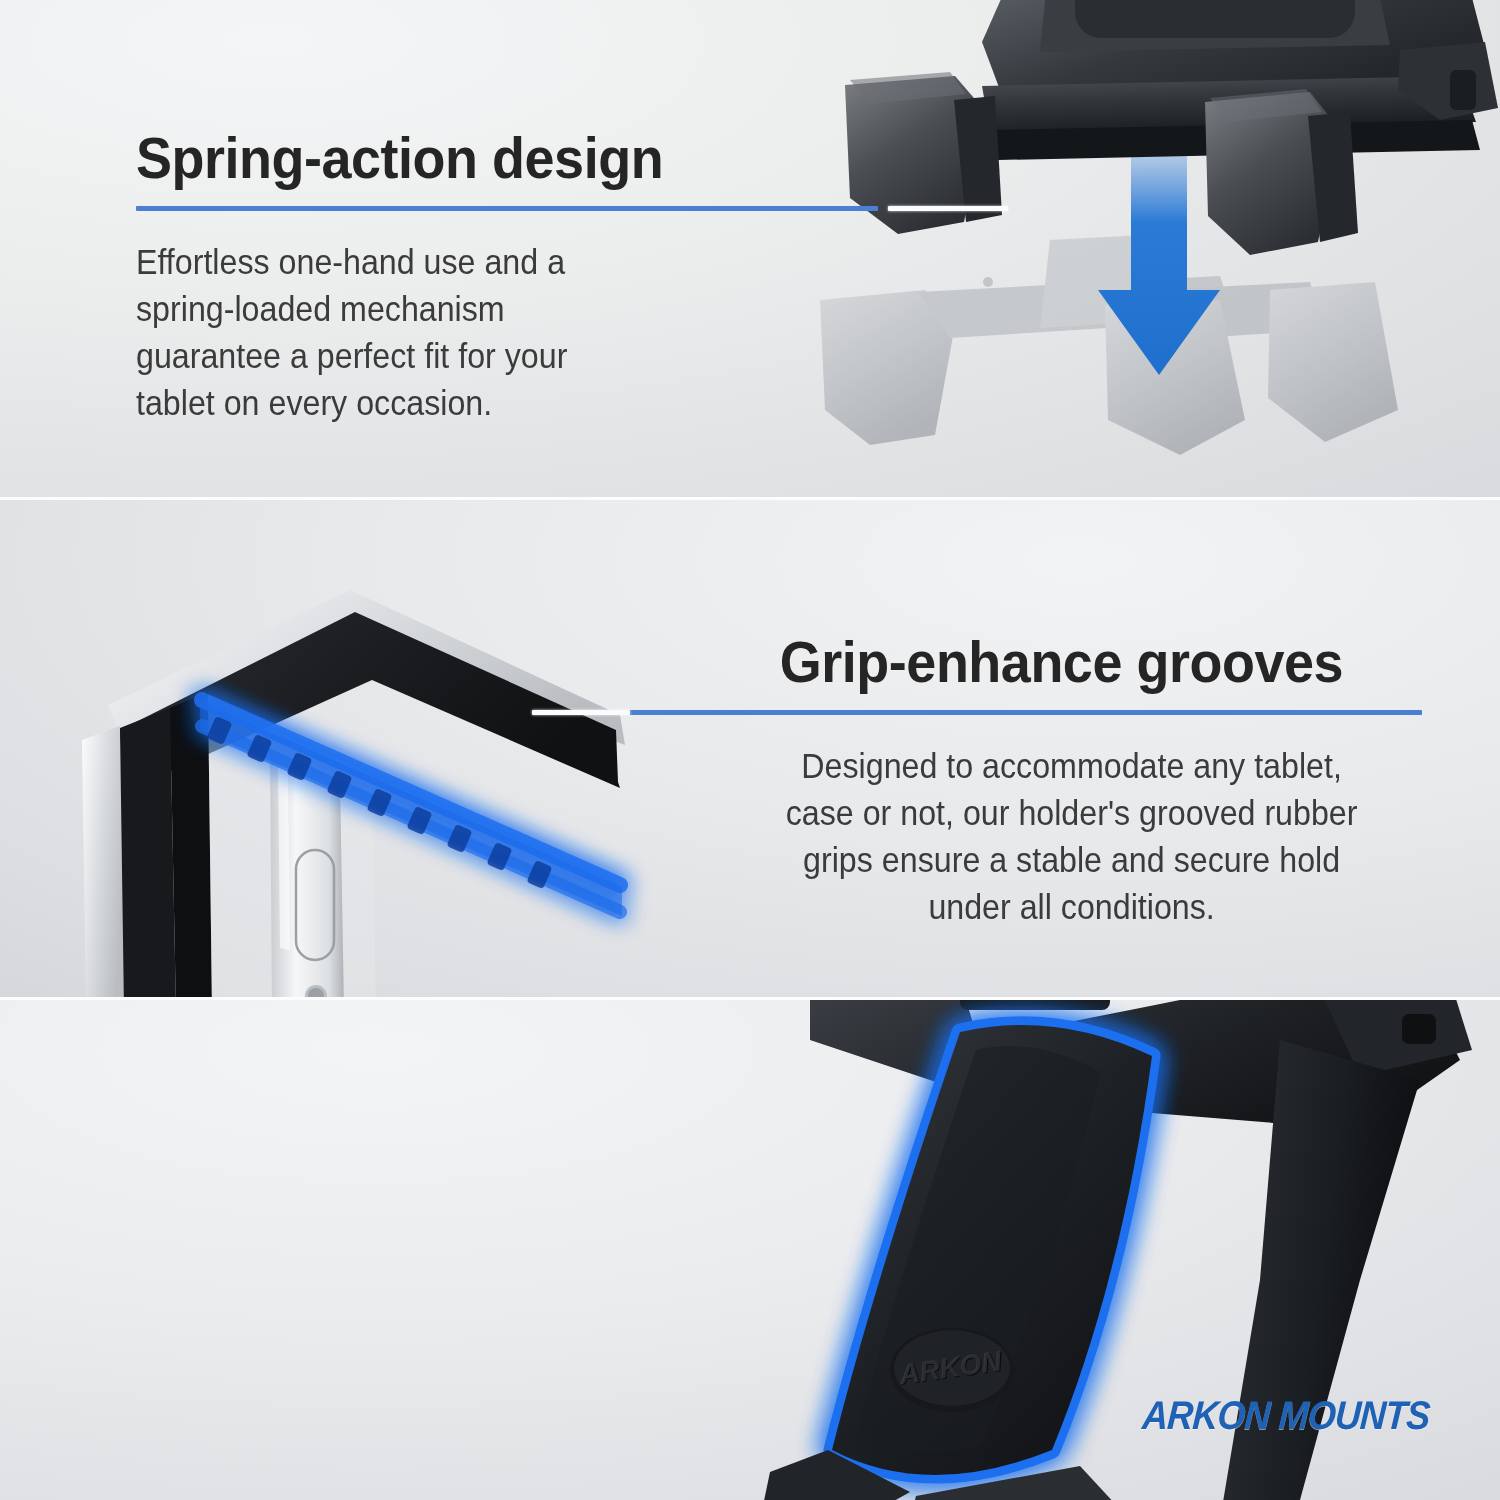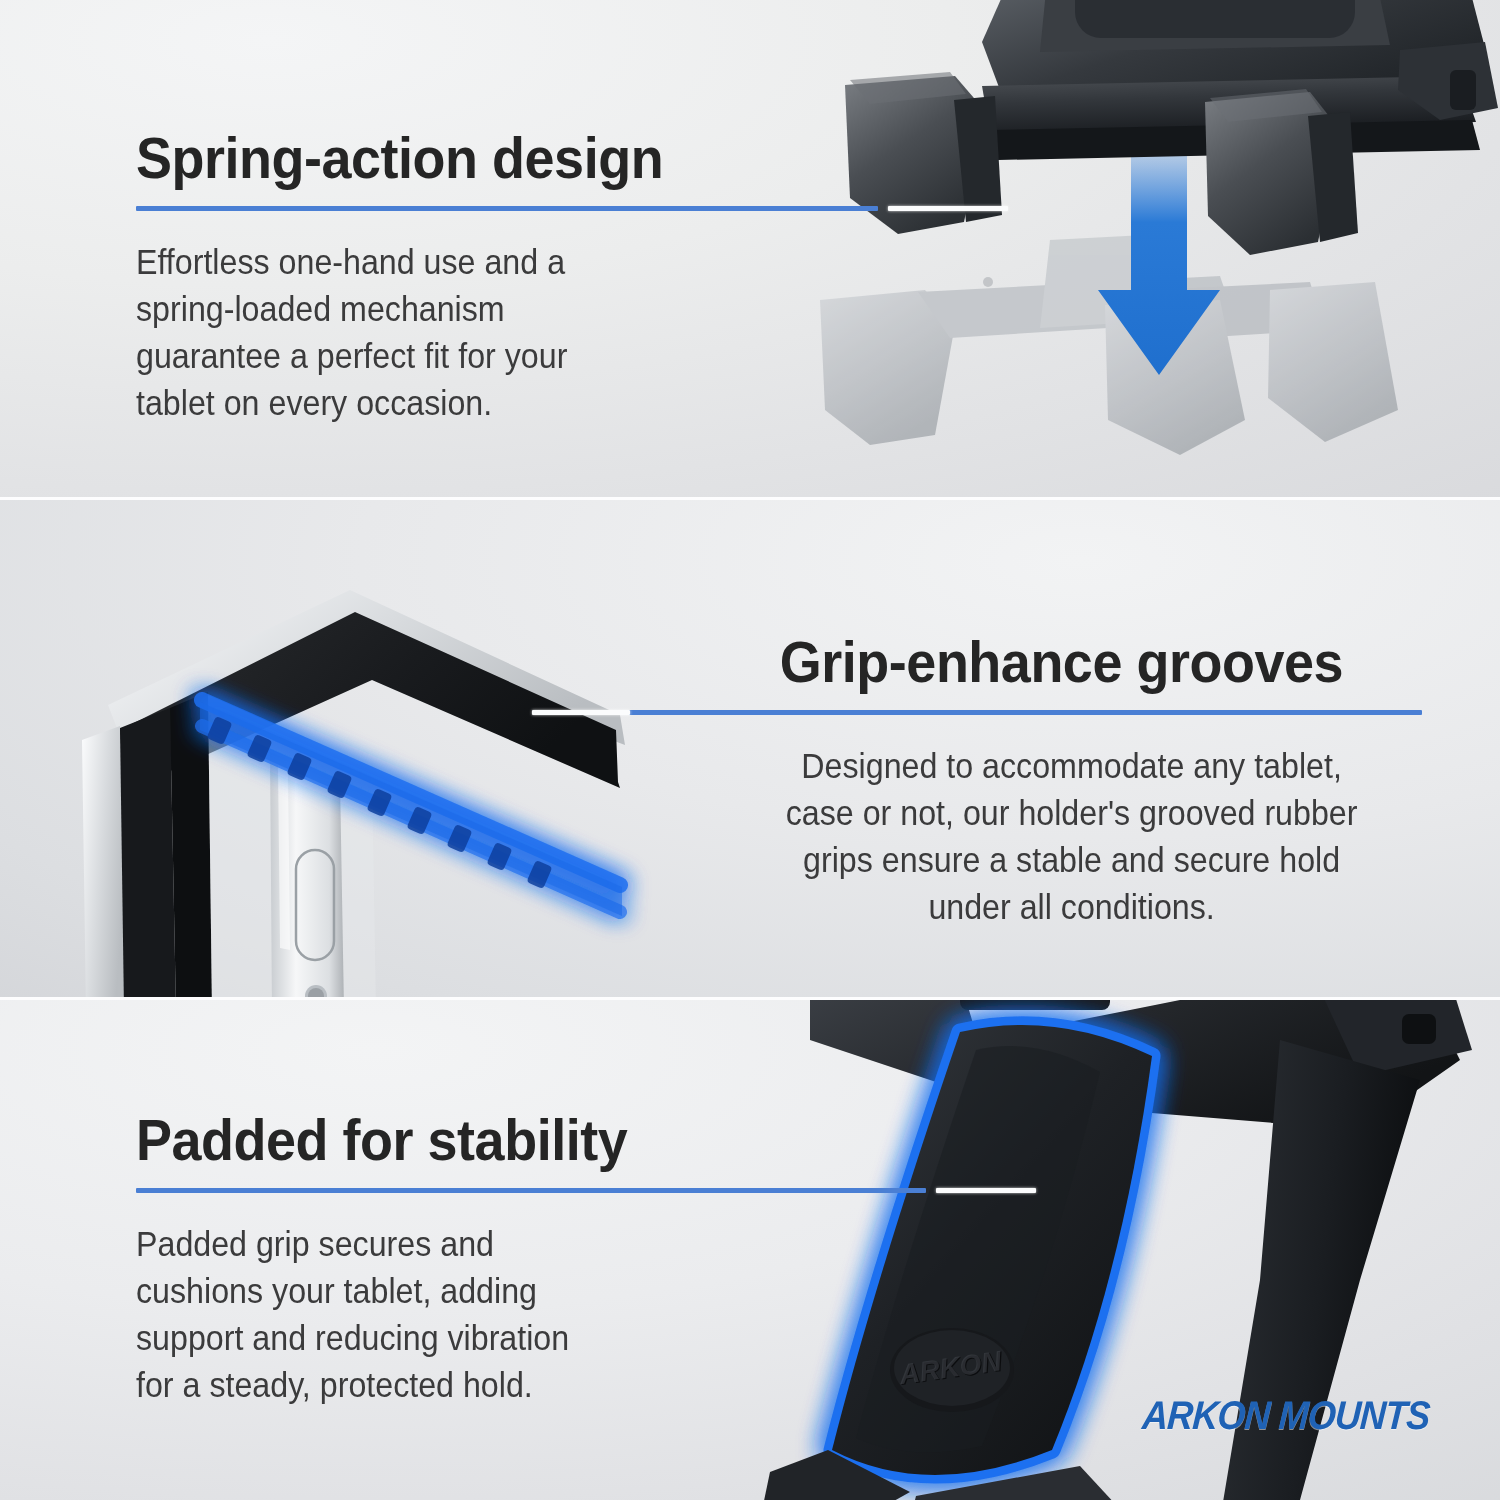--- a/index.html
+++ b/index.html
@@ -302,28 +302,17 @@
           <ellipse cx="60" cy="36" rx="58" ry="38" fill="#1f2226"></ellipse>
           <text x="60" y="46" text-anchor="middle" font-family="Liberation Sans, sans-serif" font-weight="bold" font-style="italic" font-size="28" fill="#0a0b0d" opacity="0.92" transform="rotate(-8 60 40)">ARKON</text>
           <text x="59" y="45" text-anchor="middle" font-family="Liberation Sans, sans-serif" font-weight="bold" font-style="italic" font-size="28" fill="#42464c" opacity="0.55" transform="rotate(-8 60 40)">ARKON</text>
         </g>
 
         <path d="M168,470 L250,512 L200,540 L100,540 L110,492 Z" fill="#212428"></path>
         <path d="M256,516 L420,486 L470,540 L250,540 Z" fill="#2a2d32"></path>
       </svg>
     </div>
 
-    <div class="textblock" style="left:136px;top:110px;width:760px;">
-      <h2 class="headline">Padded for stability</h2>
-      <div class="rule-wrap">
-        <span class="rule-blue" style="width:790px;"></span>
-        <span class="rule-white" style="left:800px;width:100px;"></span>
-      </div>
-      <p class="bodytext" style="width:640px;">Padded grip secures and
-cushions your tablet, adding
-support and reducing vibration
-for a steady, protected hold.</p>
-    </div>
 
     <div id="brand-logo">ARKON MOUNTS</div>
   </section>
 
 </div>
 
 </body></html>

